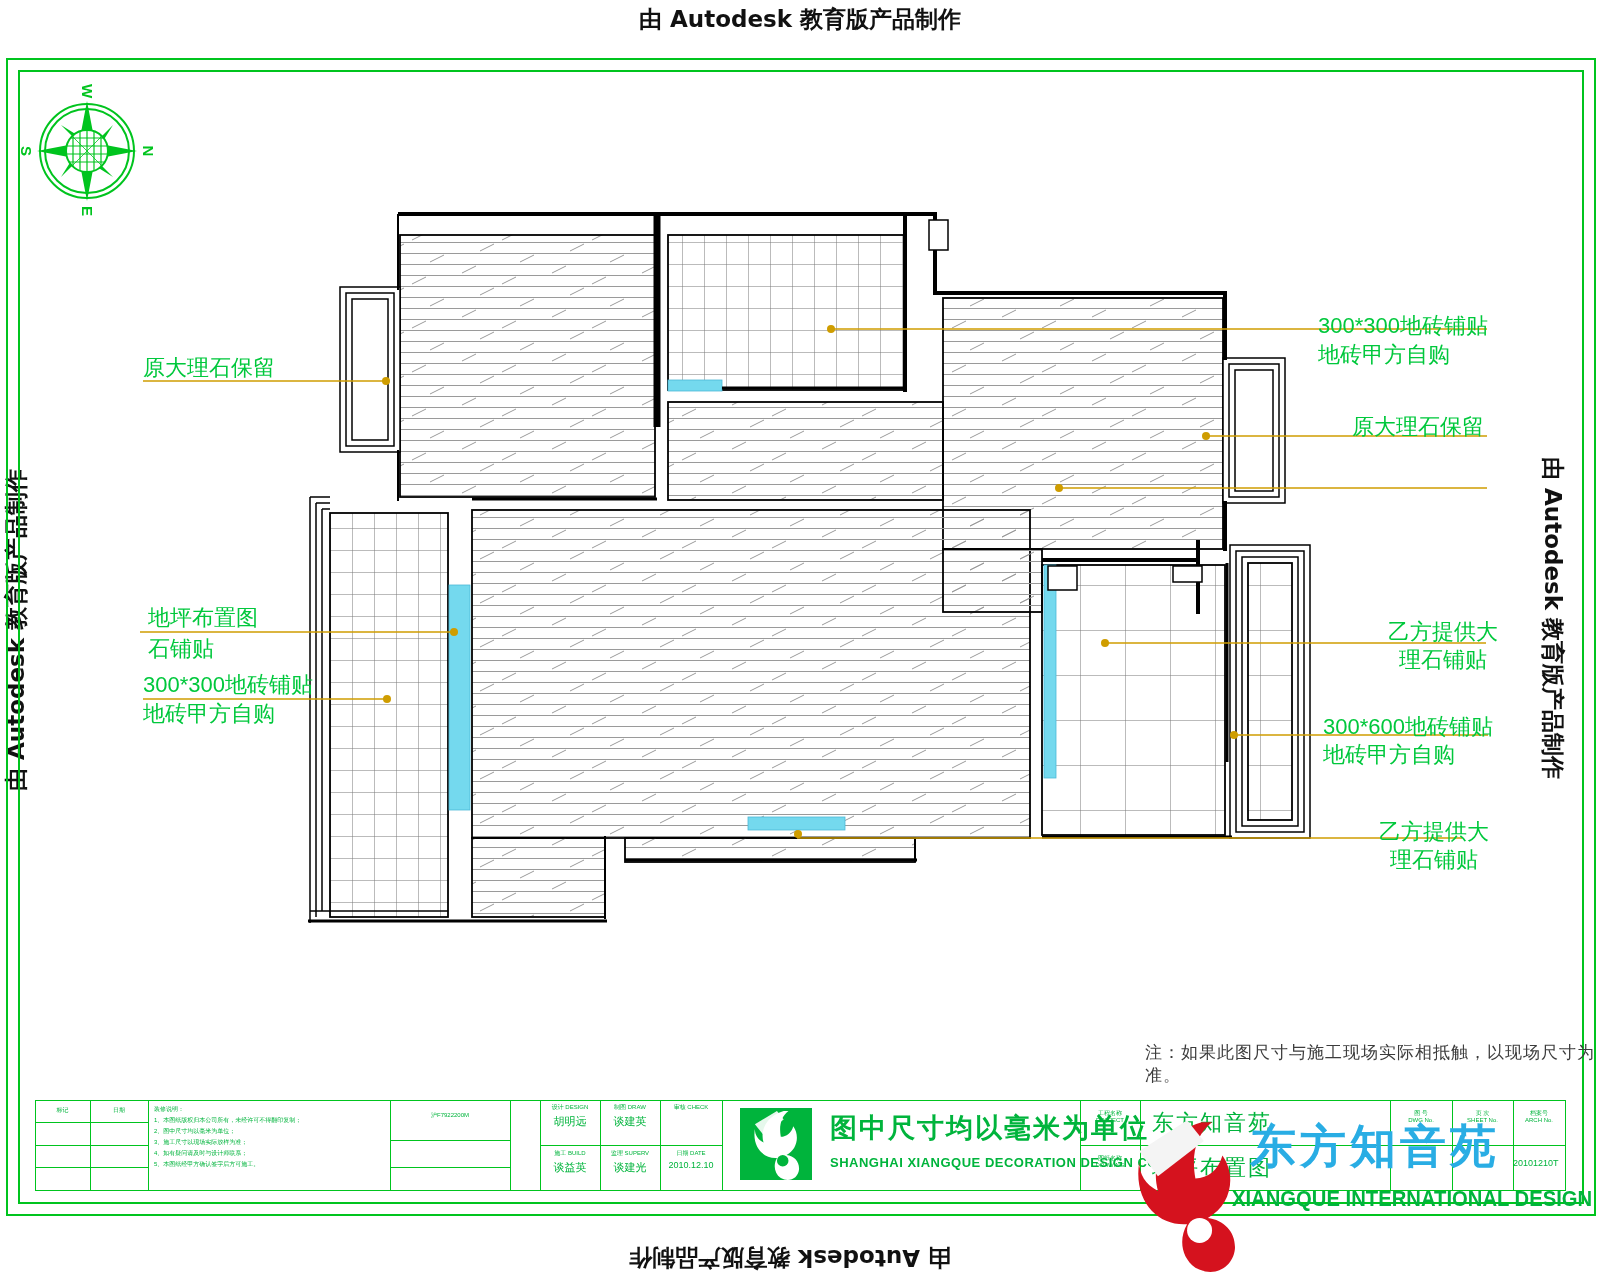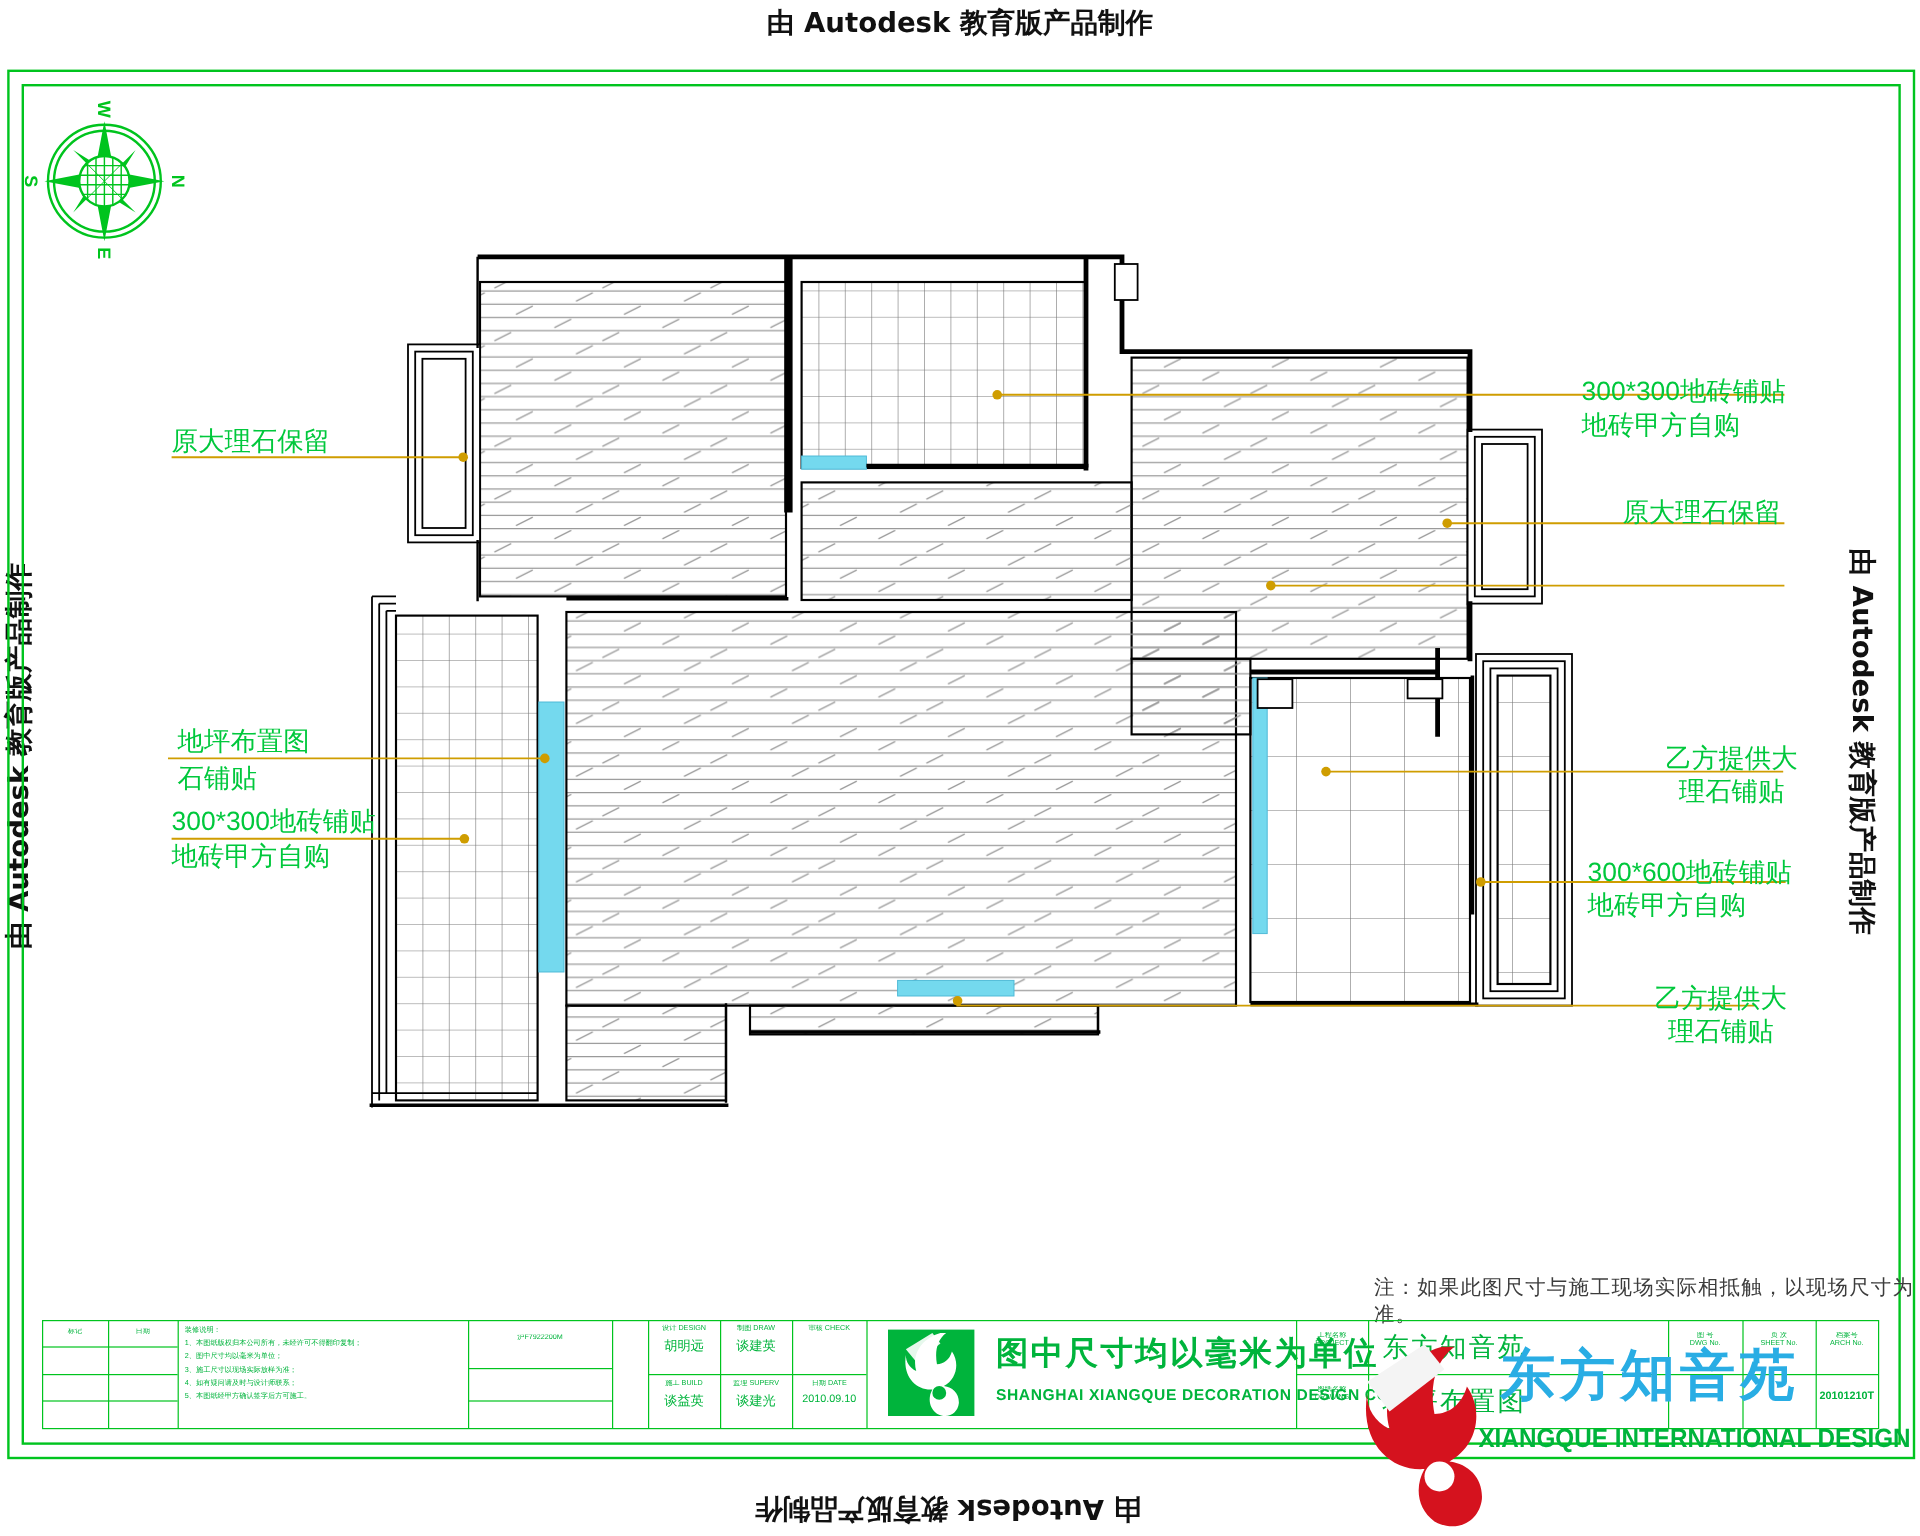--- a/index.html
+++ b/index.html
@@ -23,31 +23,31 @@
   .tile3{fill:url(#pTile3);stroke:#000;stroke-width:1.8;}
   .tile6{fill:url(#pTile6);stroke:#000;stroke-width:1.8;}
   .cyan{fill:#74d9ee;stroke:#4db8d6;stroke-width:0.8;}
   .bay{fill:#fff;stroke:#000;stroke-width:1.5;}
   .wall{stroke:#000;fill:none;}
   .ldr{stroke:#cf9d00;stroke-width:1.6;}
   .dot{fill:#cf9d00;}
   
   .ann{position:absolute;color:#00c83c;font-size:22px;line-height:28px;white-space:nowrap;}
   
-  .note{position:absolute;left:1145px;top:1041px;color:#3c3c3c;font-size:17px;letter-spacing:1px;margin-top:20px;}
+  .note{position:absolute;left:1145px;top:1041px;color:#3c3c3c;font-size:17px;letter-spacing:1px;}
   
   .gl{position:absolute;background:#00c41e;}
   .tb-cell{position:absolute;color:#00b43c;overflow:hidden;}
   .cell-hdr{font-size:6px;line-height:7px;text-align:center;}
   .cell-name{font-size:11px;text-align:center;margin-top:3px;}
   .notes-txt{font-size:6px;line-height:11px;color:#00b43c;}
   .company-cn{position:absolute;left:830px;top:1110px;color:#00b43c;font-size:27px;font-weight:bold;letter-spacing:2px;}
   .company-en{position:absolute;left:830px;top:1155px;color:#00b43c;font-size:13px;font-weight:bold;letter-spacing:0.5px;}
   .proj-val{position:absolute;color:#00b43c;font-size:22px;letter-spacing:2px;}
-  .num-val{position:absolute;color:#00b43c;font-size:9px;text-align:center;font-weight:bold;}
+  .num-val{position:absolute;color:#00b43c;font-size:9px;text-align:left;}
   
   .logo-cn{position:absolute;left:1250px;top:1116px;color:#29ade4;font-size:46px;font-weight:bold;letter-spacing:4px;white-space:nowrap;}
   .logo-en{position:absolute;left:1232px;top:1186px;color:#00b43c;font-size:22px;font-weight:bold;white-space:nowrap;transform:scaleX(0.92);transform-origin:left;}
   .logo-sq{position:absolute;left:740px;top:1108px;width:72px;height:72px;background:#00b43c;}
 </style>
 </head>
 <body>
 
 <div class="sheet">
 
@@ -257,21 +257,21 @@
     <div class="tb-cell" style="left:540px;top:1150px;width:60px">
       <div class="cell-hdr">施工 BUILD</div>
       <div class="cell-name">谈益英</div>
     </div>
     <div class="tb-cell" style="left:600px;top:1150px;width:60px">
       <div class="cell-hdr">监理 SUPERV</div>
       <div class="cell-name">谈建光</div>
     </div>
     <div class="tb-cell" style="left:660px;top:1150px;width:62px">
       <div class="cell-hdr">日期 DATE</div>
-      <div class="cell-name" style="font-size:9px">2010.09.10</div>
+      <div class="cell-name" style="font-size:9px">2010.12.10</div>
     </div>
 
     <div class="logo-sq">
       <svg width="72" height="72" viewBox="0 0 100 150">
         <path fill="#ffffff" d="M66 6 C32 16 16 44 24 72 C12 66 6 56 6 44 C0 82 24 106 52 104 C44 118 46 136 60 146 C78 156 96 146 98 128 C99 112 88 100 72 98 C94 86 100 58 86 38 C82 52 72 60 60 60 C56 38 60 18 76 6 Z"></path>
         <path fill="#00b43c" d="M52 110 a12 12 0 1 0 24 0 a12 12 0 1 0 -24 0"></path>
         <path fill="#ffffff" d="M6 34 L52 6 L66 24 L24 56 Z" opacity="0.9"></path>
       </svg>
     </div>
     <div class="company-cn">图中尺寸均以毫米为单位</div>

